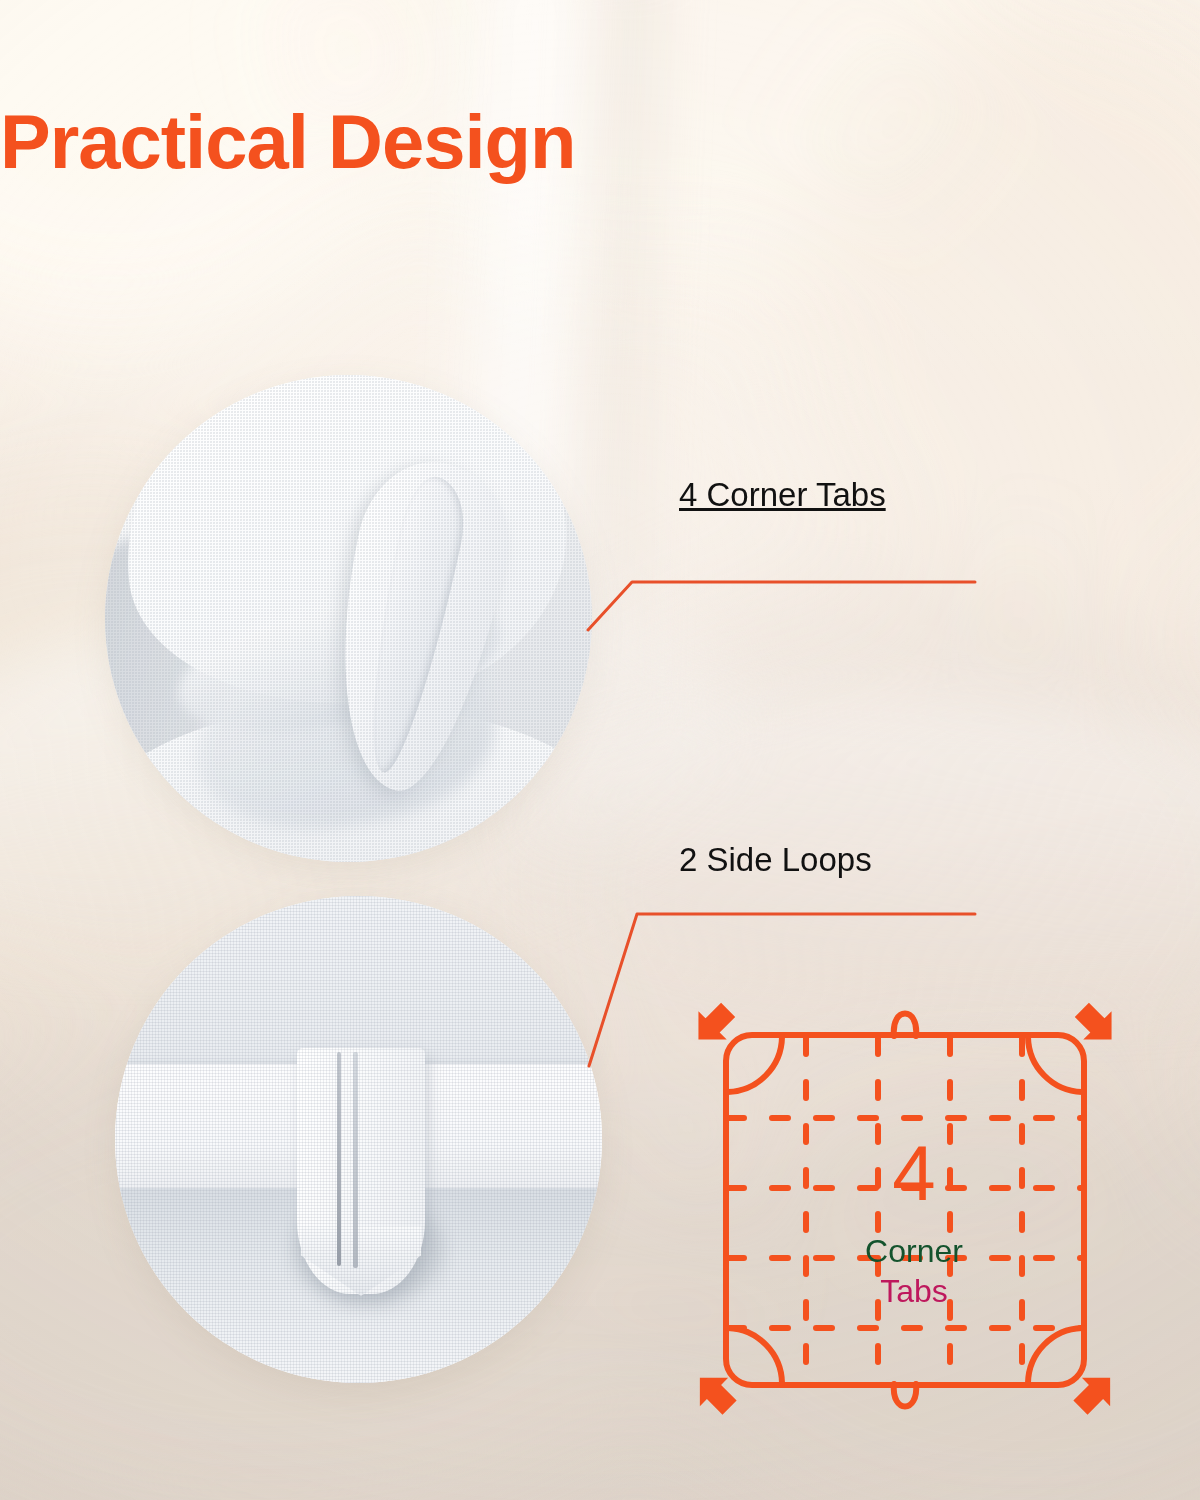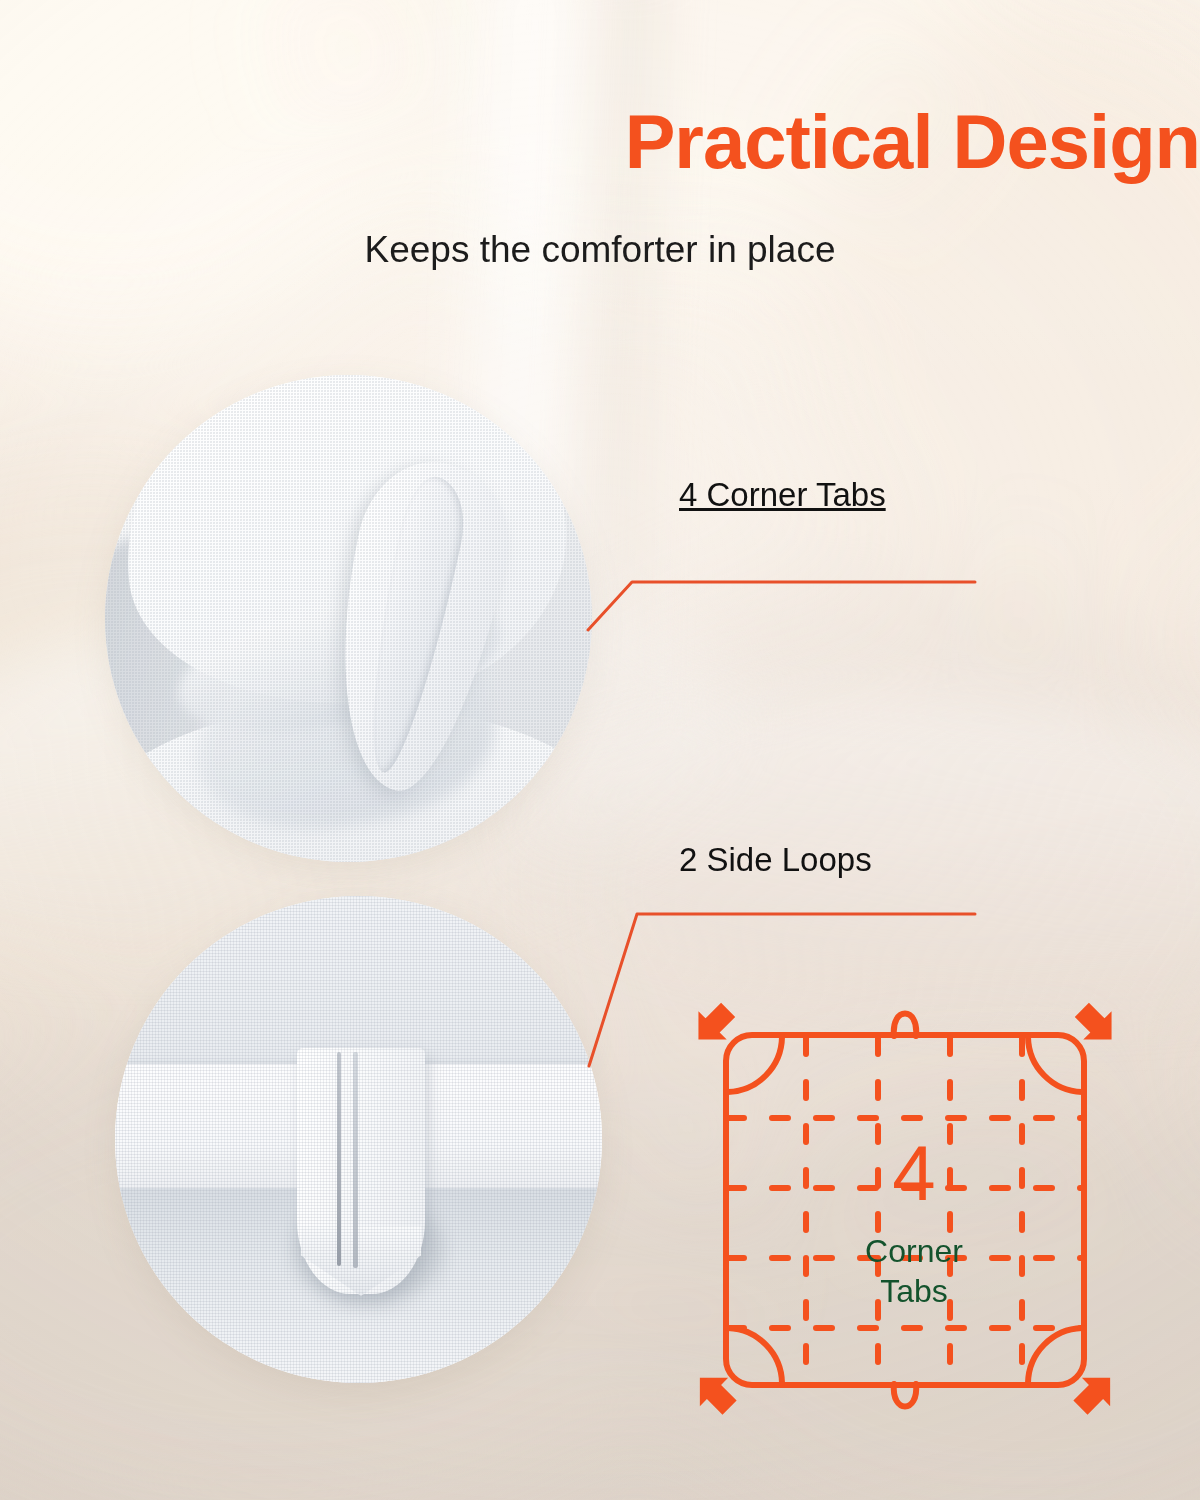--- a/index.html
+++ b/index.html
@@ -42,21 +42,21 @@
     background:linear-gradient(185deg,rgba(255,255,255,.42),rgba(217,203,190,.22));
     filter:blur(32px);transform:rotate(5deg);border-radius:50%;
   }
   .vignette{
     position:absolute;inset:0;
     background:radial-gradient(120% 85% at 50% 38%,rgba(255,255,255,.30) 0%,rgba(255,255,255,0) 55%,rgba(196,180,165,.16) 100%);
   }
 
   
   .title{
-    position:absolute;left:0;right:0;top:104px;text-align:right;
+    position:absolute;left:0;right:0;top:104px;text-align:left;
     font-size:76px;line-height:1;font-weight:700;letter-spacing:-1px;
     color:#F4511E;
   }
   .subtitle{
     position:absolute;left:0;right:0;top:228px;text-align:center;
     font-size:37px;line-height:1.2;font-weight:400;color:#1C1C1C;
   }
 
   
   .photo{
@@ -155,21 +155,21 @@
   .dg-num{
     position:absolute;left:0;right:0;top:134px;text-align:center;
     font-size:78px;font-weight:400;color:#F4511E;line-height:1;
   }
   .dg-l1{
     position:absolute;left:0;right:0;top:232px;text-align:center;
     font-size:32px;font-weight:400;color:#14532d;line-height:1.22;
   }
   .dg-l2{
     position:absolute;left:0;right:0;top:272px;text-align:center;
-    font-size:32px;font-weight:400;color:#14532d;line-height:1.22;
+    font-size:32px;font-weight:400;color:#be185d;line-height:1.22;
   }
 </style>
 </head>
 <body>
 
 <div class="stage">
 
   <div class="bg-base"></div>
   <div class="bg-soft">
     <div class="blob b1"></div>
@@ -179,21 +179,20 @@
       <div class="blob b5"></div>
       <div class="blob b6"></div>
     <div class="blob b7"></div>
   </div>
   <div class="crease"></div>
   <div class="fold-a"></div>
   <div class="fold-b"></div>
   <div class="vignette"></div>
 
   <div class="title">Practical Design</div>
-  <div class="subtitle">Keeps the comforter in place</div>
 
   <div class="photo photo-1">
     <div class="cloth">
       <div class="c1-base"></div>
       <div class="c1-shadowL"></div>
       <div class="c1-bottom"></div>
       <div class="c1-under"></div>
       <div class="c1-flapTop"></div>
       <div class="c1-crease"></div>
       <div class="c1-tab"></div>

